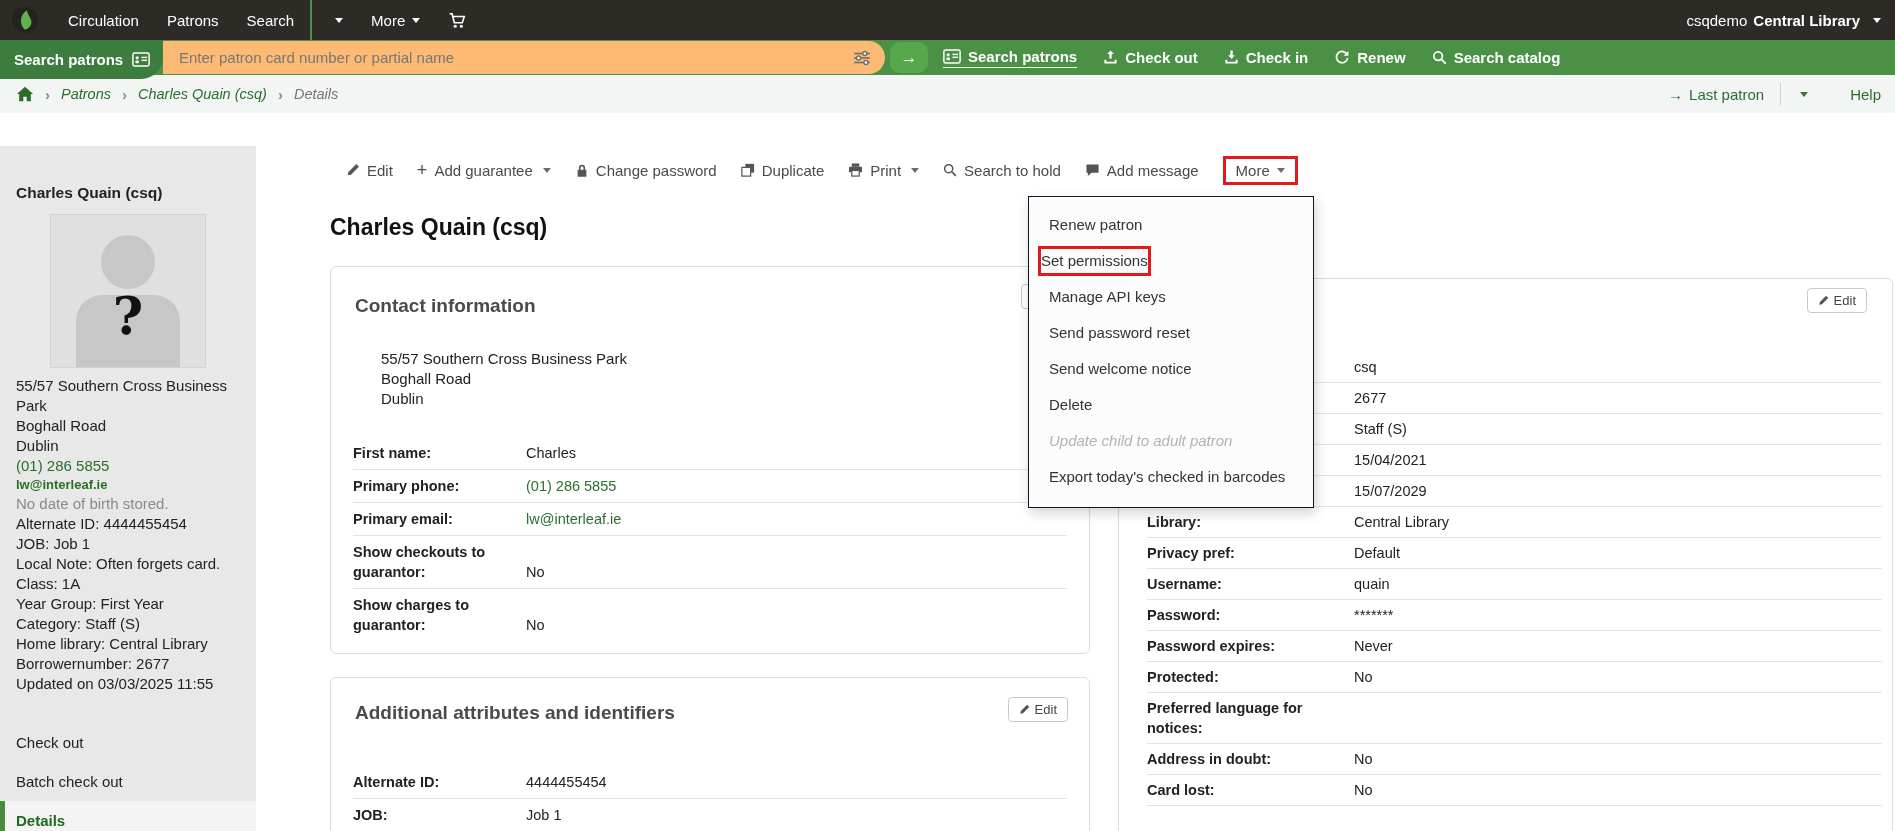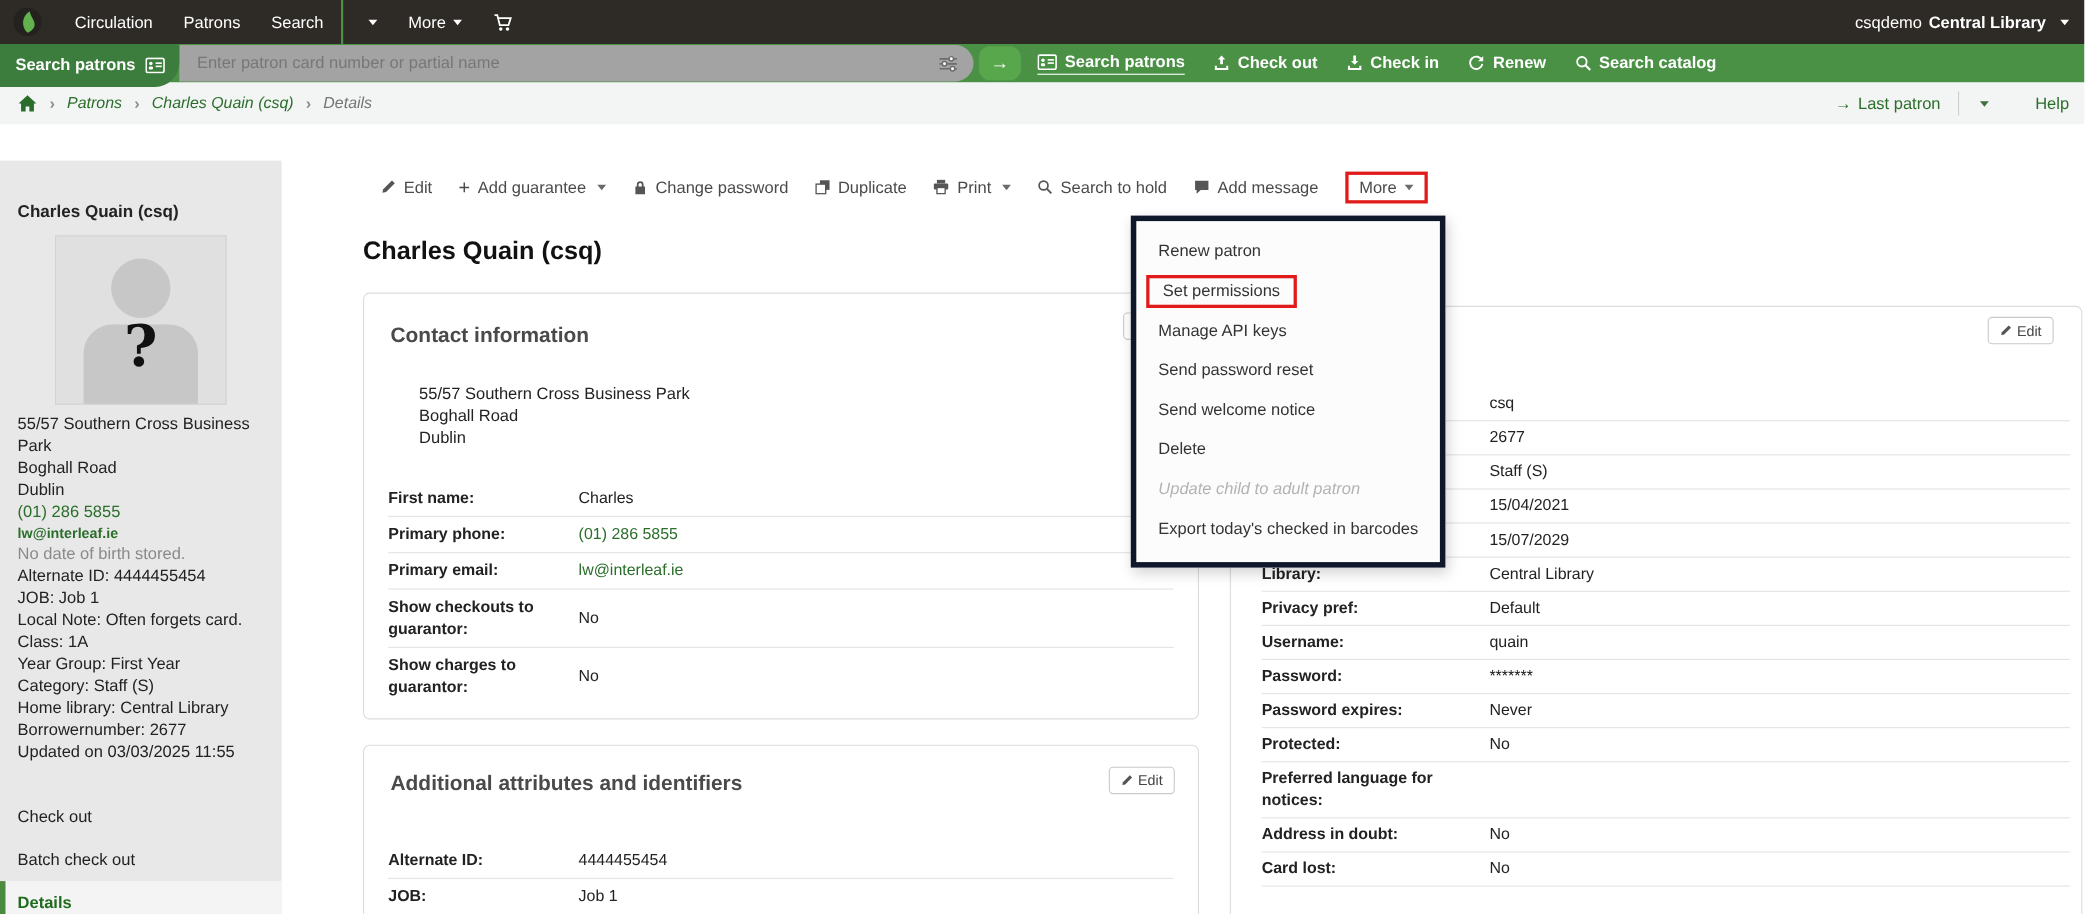--- a/index.html
+++ b/index.html
@@ -19,21 +19,21 @@
   .navbar{left:0;top:0;width:1895px;height:40px;background:var(--nav-bg);display:flex;align-items:center;color:#fff;font-size:15px;}
   .navbar .logo{width:30px;height:30px;margin:0 14px 0 10px;display:flex;align-items:center;justify-content:center;}
   .nav-item{padding:0 14px;height:56px;display:flex;align-items:center;cursor:pointer;}
   .nav-sep{width:2px;height:40px;background:var(--green);margin:0 2px;}
   .caret{display:inline-block;width:0;height:0;border-left:4px solid transparent;border-right:4px solid transparent;border-top:5px solid currentColor;margin-left:7px;}
   .nav-right{margin-left:auto;display:flex;align-items:center;padding-right:14px;gap:6px;}
   .nav-right b{font-weight:bold;}
   
   .searchbar{left:0;top:40px;width:1895px;height:35px;background:var(--green);}
   .search-tab{position:absolute;left:0;top:0;width:163px;height:39px;background:var(--green-dark);color:#fff;font-weight:bold;font-size:15px;display:flex;align-items:center;gap:9px;padding-left:14px;border-radius:0 0 22px 0;z-index:2;}
-  .input-wrap{position:absolute;left:163px;top:1px;width:722px;height:33px;background:#a3a3a3;border-radius:0 17px 17px 0;display:flex;align-items:center;z-index:1;}
+  .input-wrap{position:absolute;left:163px;top:1px;width:722px;height:33px;background:#fdba74;border-radius:0 17px 17px 0;display:flex;align-items:center;z-index:1;}
   .input-wrap input{flex:1;border:none;outline:none;font-size:15px;color:#444;padding:0 8px 0 16px;font-family:inherit;background:transparent;}
   .input-wrap input::placeholder{color:#777;}
   .sliders{margin-right:14px;flex:0 0 auto;cursor:pointer;}
   .submit-btn{position:absolute;left:890px;top:2px;width:38px;height:31px;background:var(--green-btn);border:none;border-radius:10px;color:#fff;font-size:17px;font-weight:bold;display:flex;align-items:center;justify-content:center;cursor:pointer;}
   .bar-links{position:absolute;left:943px;top:0;height:35px;display:flex;align-items:center;gap:26px;color:#fff;font-size:15px;font-weight:600;}
   .bar-link{display:flex;align-items:center;gap:7px;cursor:pointer;white-space:nowrap;}
   .bar-link.active{border-bottom:1px solid #fff;padding-bottom:2px;}
   
   .breadcrumb{left:0;top:75px;width:1895px;height:38px;background:#f3f4f4;display:flex;align-items:center;font-size:14.5px;}
   .bc-left{display:flex;align-items:center;gap:11px;padding-left:16px;font-style:italic;}
@@ -69,41 +69,41 @@
   
   .page-h1{left:330px;top:214px;font-size:23px;font-weight:bold;color:#111;}
   .card{border:1px solid var(--card-border);border-radius:6px;background:#fff;}
   .card-h{font-size:19px;font-weight:bold;color:#4a4a4a;}
   .edit-btn{display:inline-flex;align-items:center;gap:5px;padding:4px 10px;border:1px solid #c9c9c9;border-radius:4px;background:#fff;font-size:13px;color:#444;cursor:pointer;white-space:nowrap;}
   .contact-card{left:330px;top:266px;width:760px;height:388px;}
   .contact-card .card-h{position:absolute;left:24px;top:28px;}
   .contact-card .edit-btn{position:absolute;right:8px;top:17px;}
   .addr-block{position:absolute;left:50px;top:82px;line-height:20px;font-size:15px;}
   .rows{position:absolute;left:22px;right:22px;top:170px;}
-  .row{display:flex;align-items:center;padding:6px 0;border-bottom:1px solid var(--divider);min-height:30px;font-size:14.5px;}
+  .row{display:flex;align-items:flex-end;padding:6px 0;border-bottom:1px solid var(--divider);min-height:30px;font-size:14.5px;}
   .row:last-child{border-bottom:none;}
   .row .label{width:173px;font-weight:bold;flex:0 0 auto;line-height:20px;}
   .row .value{line-height:20px;}
   .value.link{color:var(--link);cursor:pointer;}
   .attr-card{left:330px;top:677px;width:760px;height:220px;}
   .attr-card .card-h{position:absolute;left:24px;top:24px;}
   .attr-card .edit-btn{position:absolute;right:21px;top:19px;}
   .attr-card .rows{top:88px;}
   
   .right-card{left:1118px;top:278px;width:775px;height:600px;}
   .right-card .edit-btn{position:absolute;right:25px;top:9px;}
   .prows{position:absolute;left:28px;right:10px;top:73px;}
   .prow{display:flex;align-items:flex-start;border-bottom:1px solid var(--divider);padding:5px 0;min-height:30.5px;font-size:14.5px;}
   .prow .plabel{width:168px;font-weight:bold;flex:0 0 auto;line-height:20px;}
   .prow .pvalue{line-height:20px;margin-left:39px;}
   
-  .dropdown{left:1028px;top:196px;width:286px;background:#fcfcfc;border:5px solid #0f172a;box-shadow:2px 5px 12px rgba(0,0,0,.18);z-index:50;padding:10px 0 12px 0;}
+  .dropdown{left:1028px;top:196px;width:286px;background:#fcfcfc;border:1px solid #0f172a;box-shadow:2px 5px 12px rgba(0,0,0,.18);z-index:50;padding:10px 0 12px 0;}
   .dd-item{padding:7px 10px 7px 20px;font-size:15px;color:#333;line-height:22px;cursor:pointer;white-space:nowrap;}
   .dd-item.disabled{color:#b3b3b3;cursor:default;font-style:italic;}
-  .dd-red{display:inline-block;border:3px solid var(--red);padding:1px 12px;margin:-4px 0 -4px -11px;}
+  .dd-red{display:inline-block;border:3px solid var(--red);padding:1px 0;margin:-4px 0 -4px -11px;}
   svg{display:block;}
 </style>
 </head>
 <body>
 
 <div class="abs navbar">
   <span class="logo">
     <svg width="26" height="26" viewBox="0 0 16 16">
         <circle cx="8" cy="8" r="8" fill="#24221e"></circle>
         <path d="M8 14C4.5 11 4.5 5 9.2 2c.8 3.8 3.6 5.8 2.6 8.6C11 12.6 9.2 13.6 8 14z" fill="#63b04e"></path>

